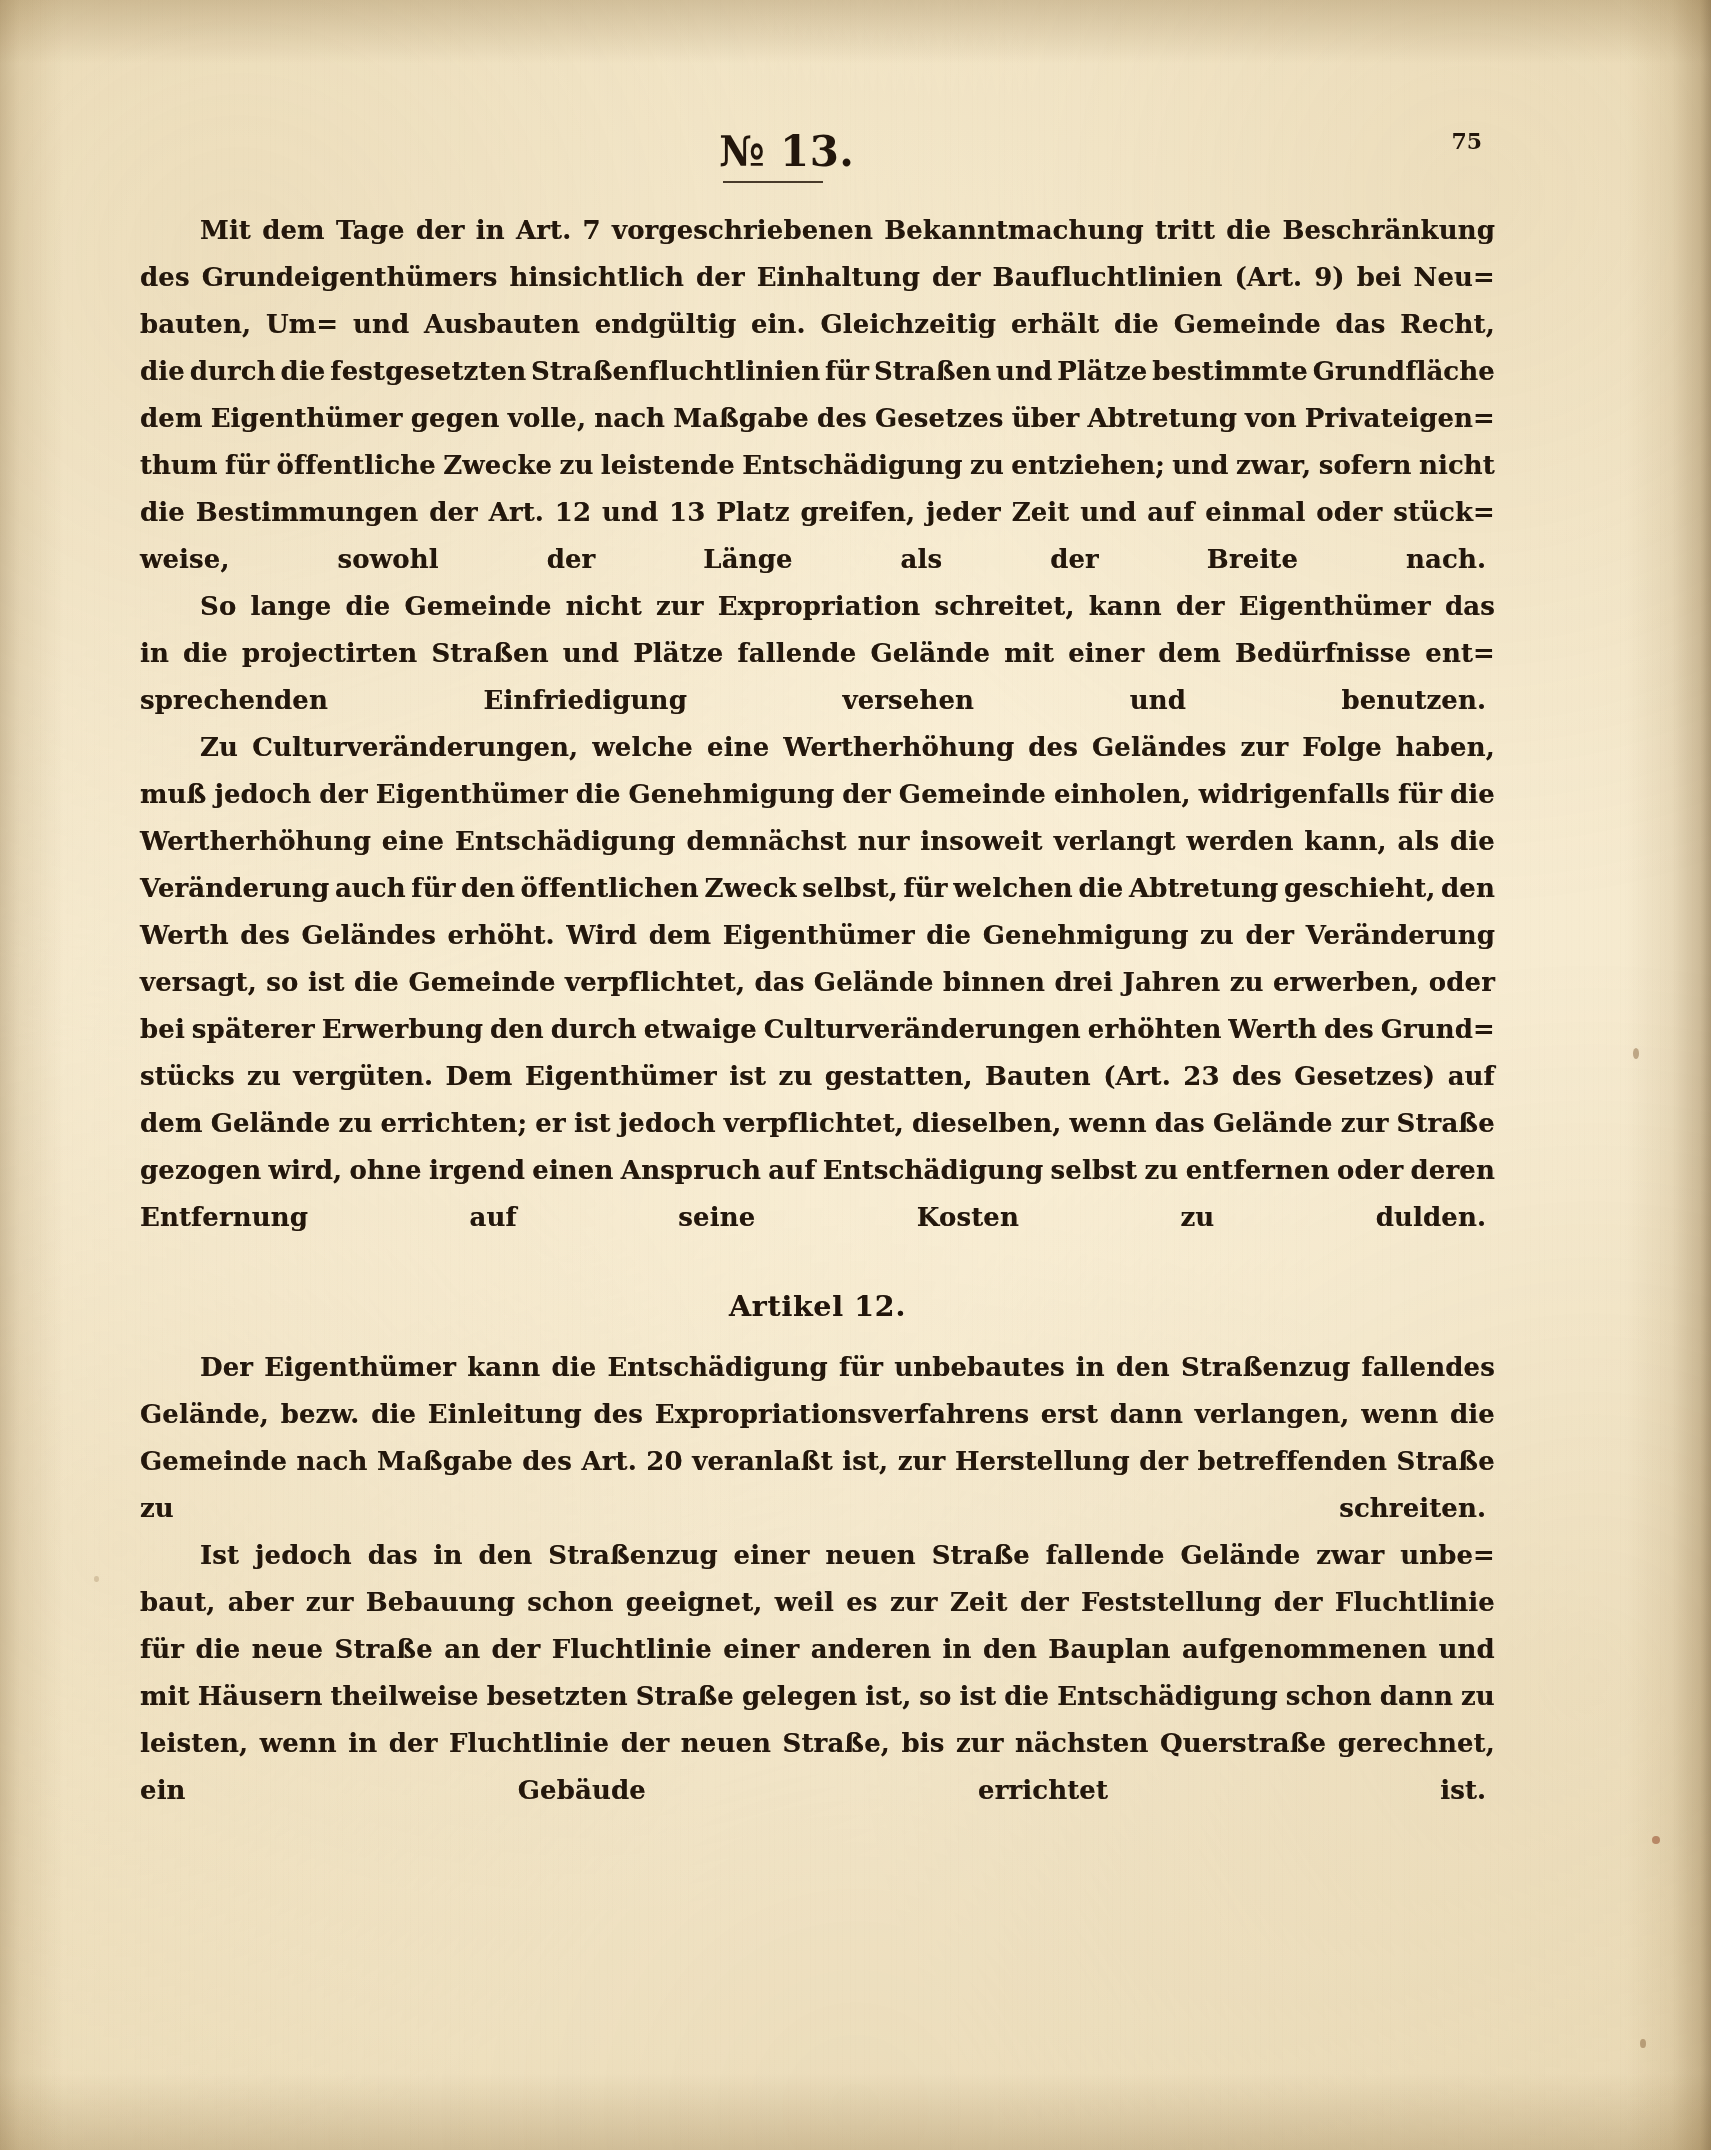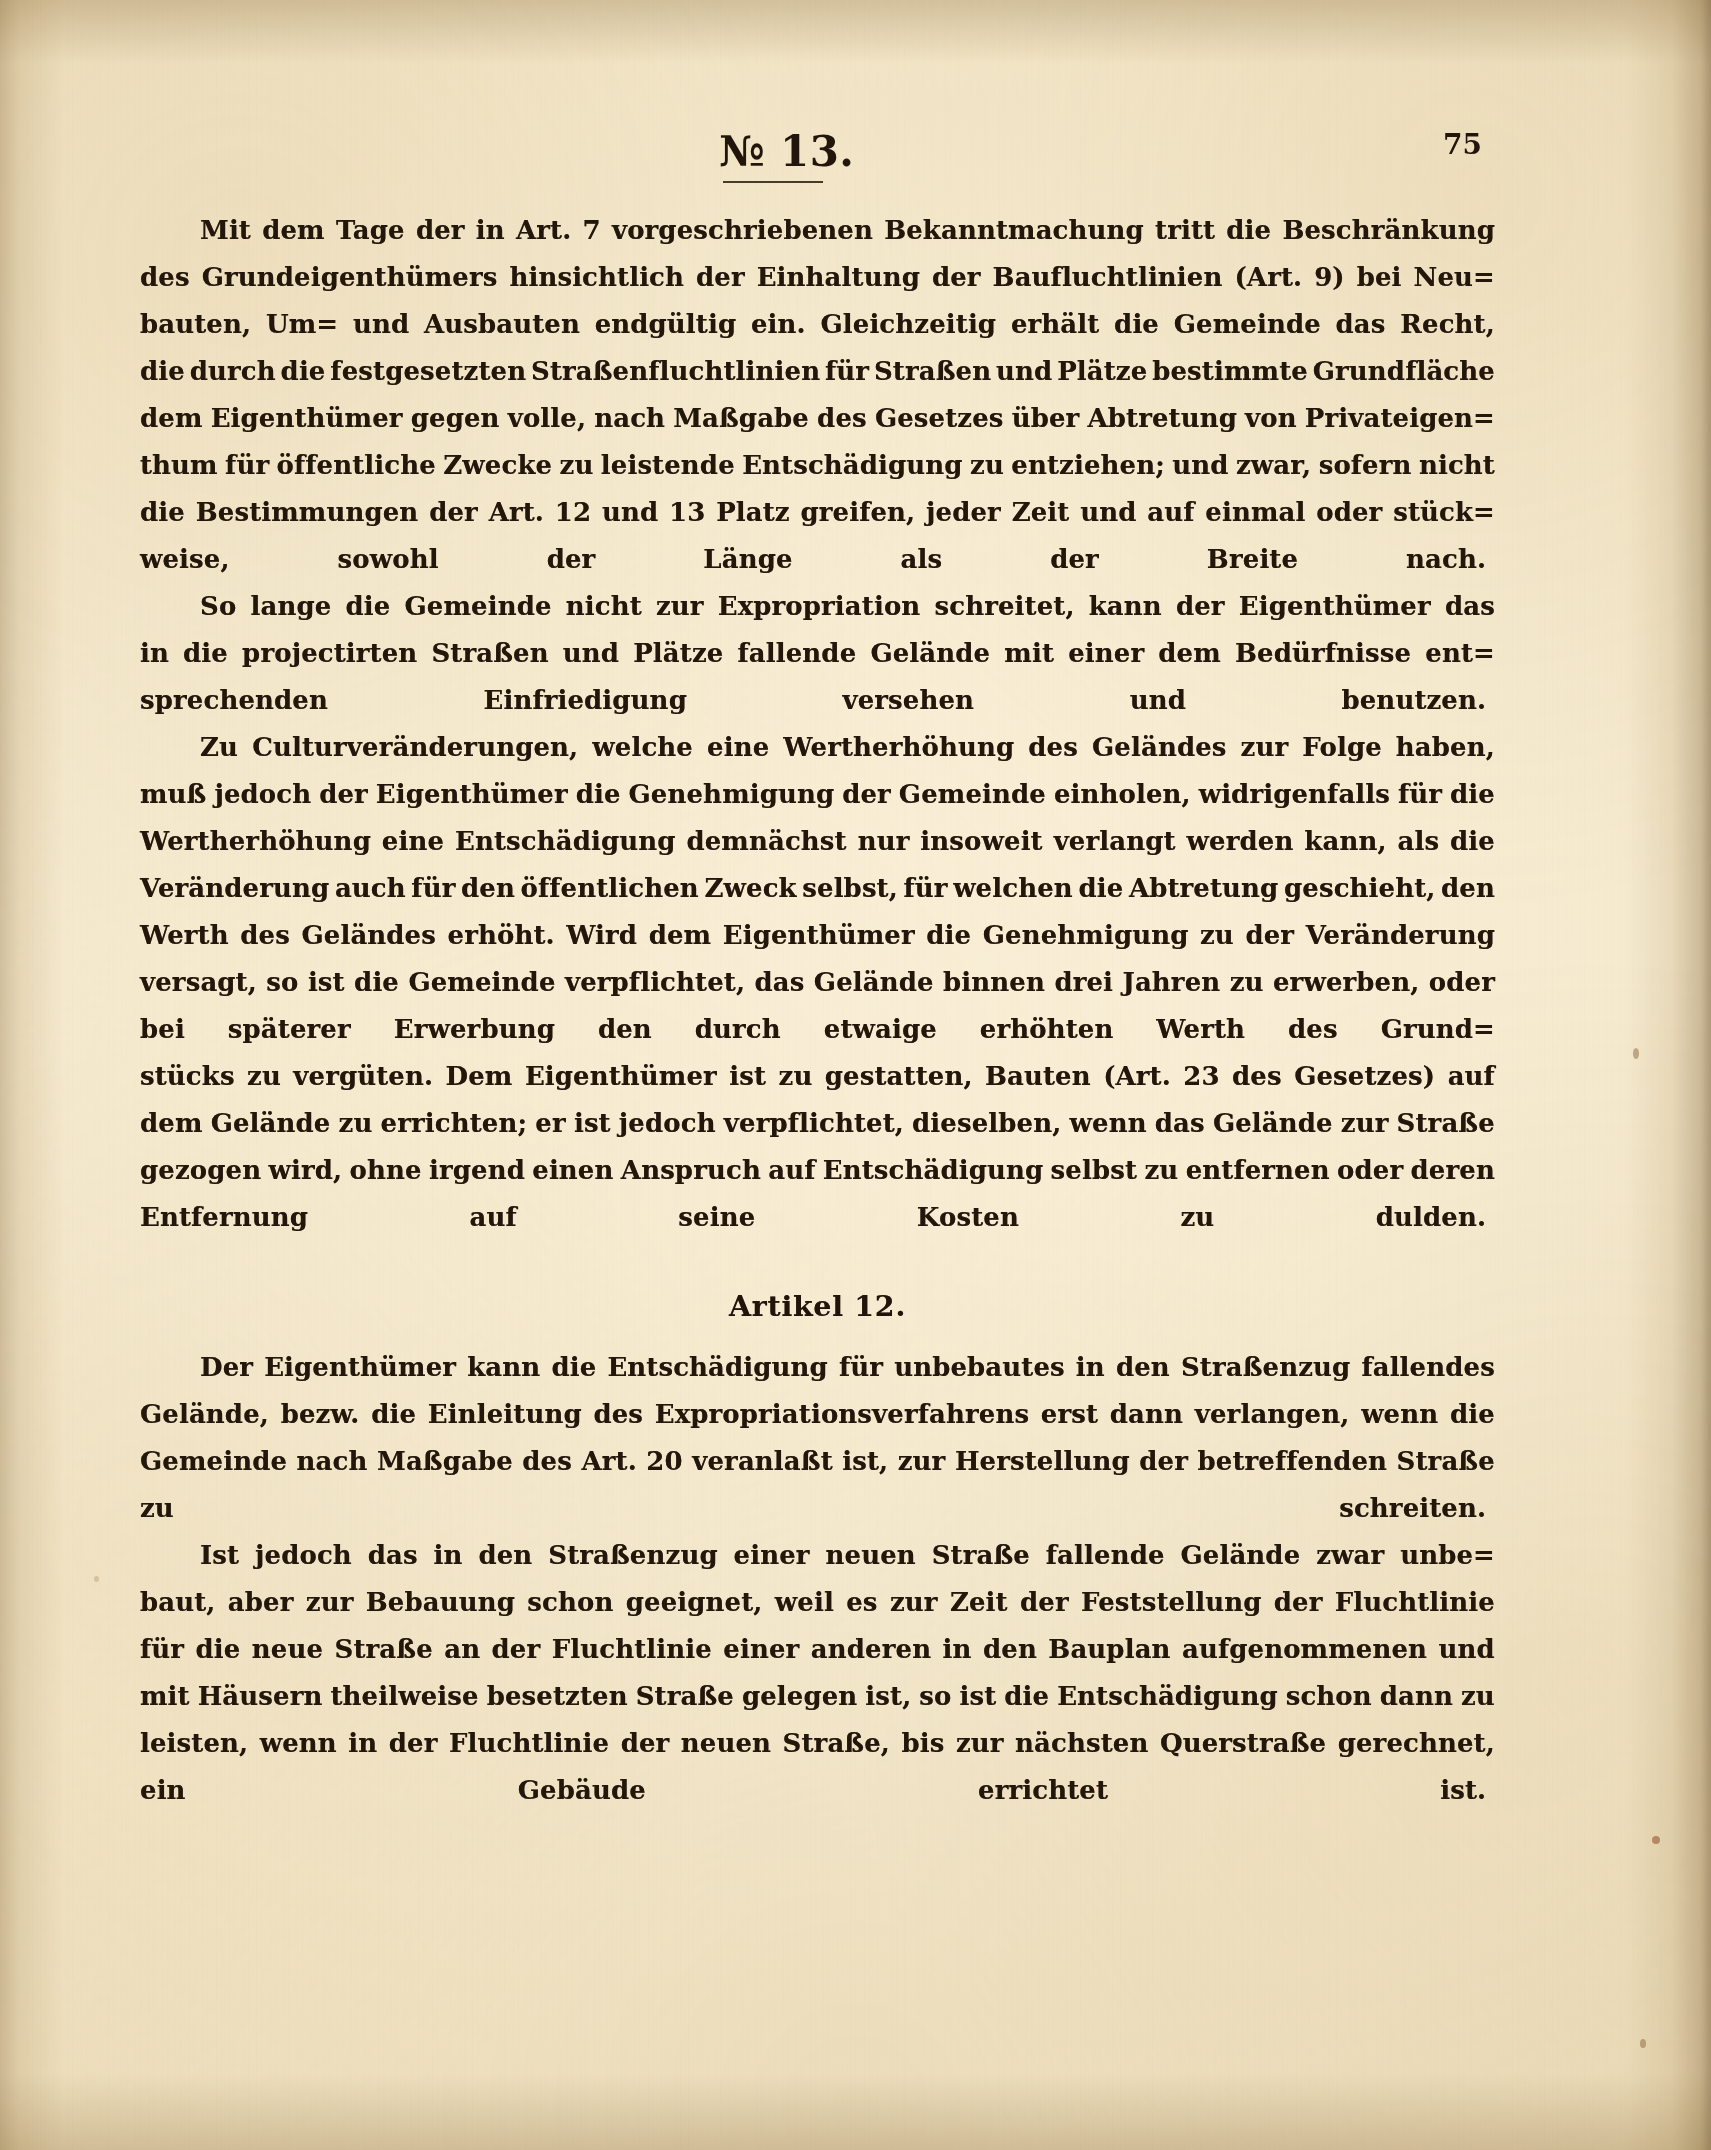--- a/index.html
+++ b/index.html
@@ -141,21 +141,21 @@
     height: 2.1px;
     background: #2a1c0e;
     opacity: .85;
   }
   .page-number {
     position: absolute;
     right: 13px;
     top: 7.1px;
     font-family: "DejaVu Serif", "Liberation Serif", serif;
     font-weight: bold;
-    font-size: 28px;
+    font-size: 22px;
     color: #22160c;
   }
 
   
   .article-heading {
     text-align: center;
     font-size: 28.5px;
     font-weight: bold;
     color: #21150b;
     margin: 26px 0 18.5px 0;
@@ -458,20 +458,21 @@
           <span>erwerben,</span>
           <span>oder</span>
         </div>
       <div class="line">
           <span>bei</span>
           <span>späterer</span>
           <span>Erwerbung</span>
           <span>den</span>
           <span>durch</span>
           <span>etwaige</span>
+          <span>Culturveränderungen</span>
           <span>erhöhten</span>
           <span>Werth</span>
           <span>des</span>
           <span>Grund=</span>
         </div>
       <div class="line">
           <span>stücks</span>
           <span>zu</span>
           <span>vergüten.</span>
           <span>Dem</span>

